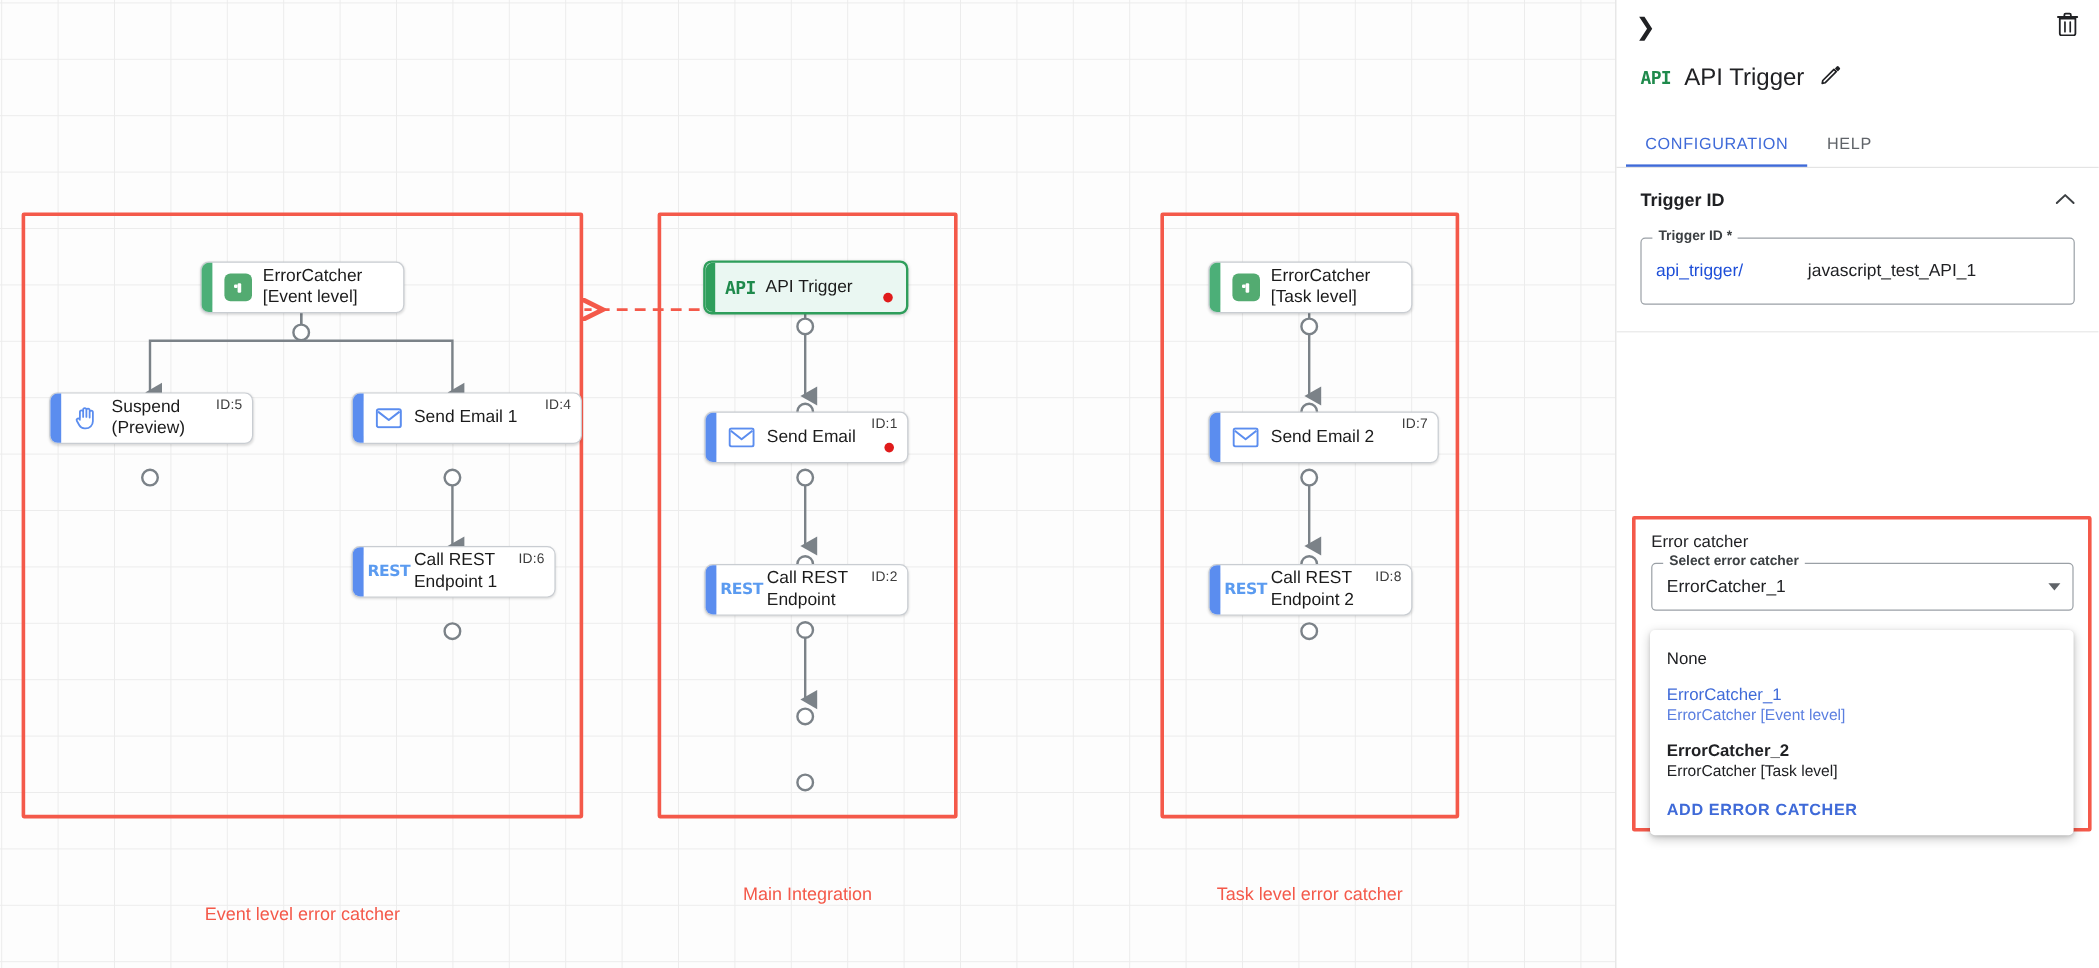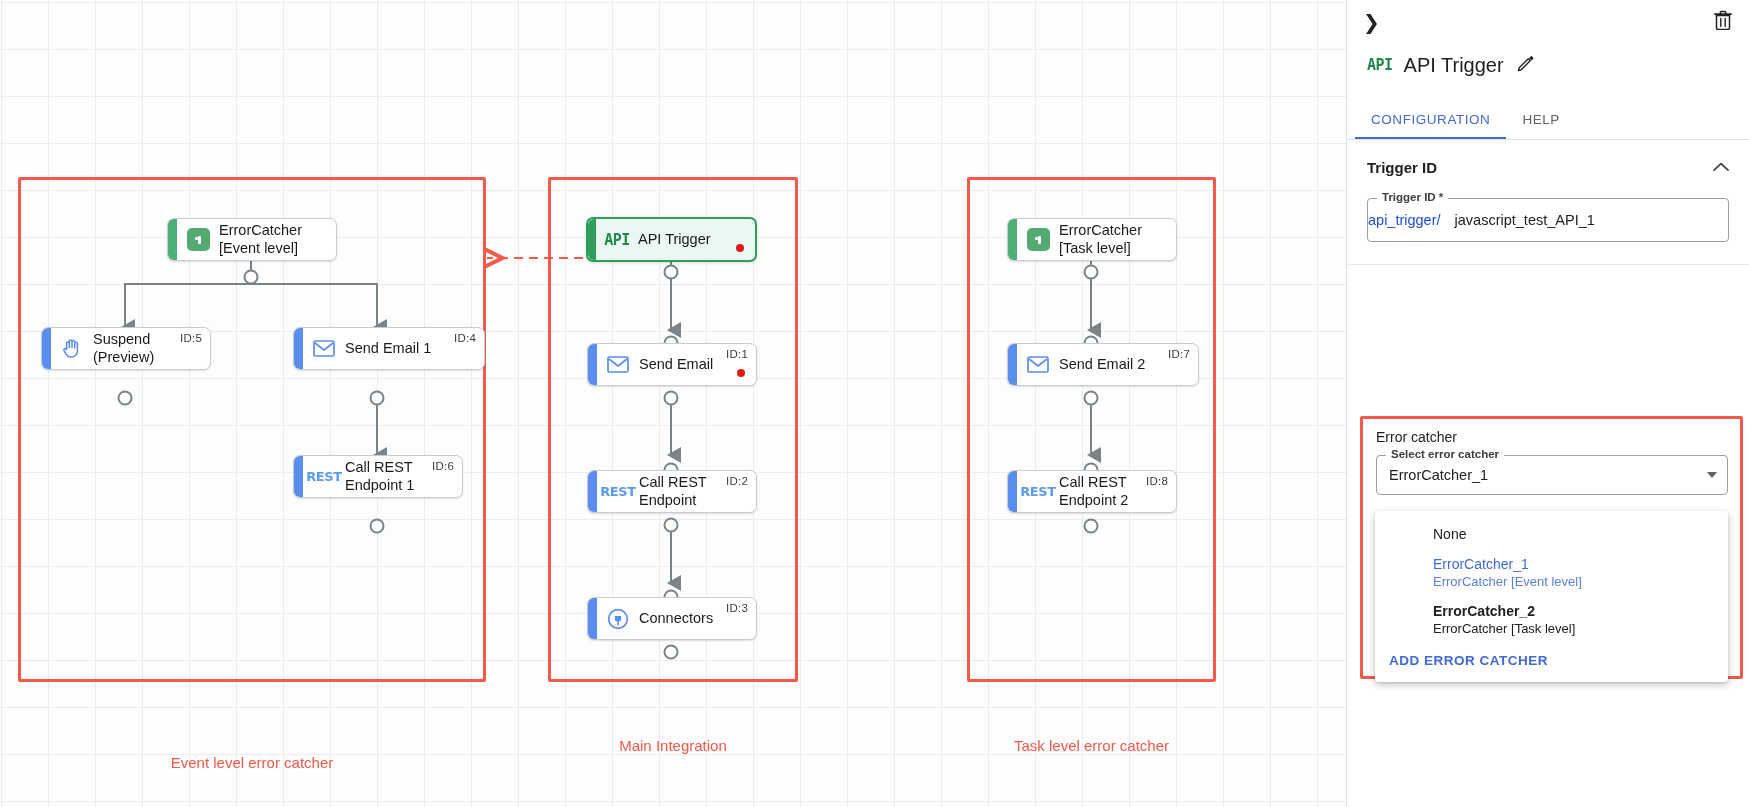--- a/index.html
+++ b/index.html
@@ -155,24 +155,25 @@
     display: flex; align-items: center; justify-content: space-between;
     height: 54px; cursor: pointer;
   }
   .section-head h3 { font-size: 15px; color: #202124; font-weight: 600; }
   .chev-up { color: #4a4a4a; }
 
   .divider { height:1px; background:#e8e8e8; margin: 0 0 0 0; }
 
   
   .field {
-    position: relative; height: 44px; margin: 4px 0 22px;
+    position: relative; height: 56px; margin: 4px 0 22px;
     border: 1px solid #9aa0a6; border-radius: 4px;
-    display: flex; align-items: center; padding: 0 0;
+    display: flex; align-items: center; padding: 0 12px;
     background: #fff;
+    gap: 40px;
   }
   .field-legend {
     position: absolute; top: -8px; left: 9px; padding: 0 5px;
     background: #fff; font-size: 11.5px; color: #3c4043; font-weight: 600;
   }
   .field .prefix { color: #1d4ed8; font-size: 14.5px; margin-right: 14px; }
   .field .value { color: #202124; font-size: 14.5px; }
 
   
   .err-highlight {
@@ -195,21 +196,21 @@
     border-right: 5px solid transparent; border-top: 6px solid #5f6368;
   }
 
   .dropdown {
     position: absolute; left: 12px; right: 12px; top: 92px;
     background: #fff; border-radius: 4px;
     box-shadow: 0 3px 9px rgba(0,0,0,.22), 0 1px 3px rgba(0,0,0,.12);
     padding: 8px 0 10px;
     z-index: 40;
   }
-  .dd-item { padding: 7px 14px; cursor: pointer; margin-left: 44px; }
+  .dd-item { padding: 7px 14px; cursor: pointer; }
   .dd-line1 { font-size: 14px; color: #202124; }
   .dd-line2 { font-size: 13px; color: #202124; margin-top: 2px; }
   .dd-item.selected .dd-line1 { color: #3f6ad8; }
   .dd-item.selected .dd-line2 { color: #5b7fe0; }
   .dd-item.bold .dd-line1 { font-weight: 700; }
   .dd-action {
     padding: 10px 14px 4px; font-size: 13.5px; font-weight: 700;
     color: #3f6ad8; letter-spacing: .5px; cursor: pointer;
   }
 </style>
@@ -347,32 +348,20 @@
     <div class="node blue" style="left:587px; top:470px; width:170px; height:43px;">
       <div class="accent"></div>
       <div class="ic">
           <span class="icon-rest">REST</span>
         </div>
       <div class="lbl">Call REST
 Endpoint</div>
       <span class="idtag">ID:2</span>
     </div>
 
-    <div class="node blue" style="left:587px; top:597px; width:170px; height:43px;">
-      <div class="accent"></div>
-      <div class="ic">
-        <svg width="22" height="22" viewBox="0 0 22 22">
-          <circle cx="11" cy="11" r="9.3" fill="none" stroke="#5b8def" stroke-width="1.7"></circle>
-          <path d="M7.8,8 v2.6 a3.2,3.2 0 0 0 6.4,0 V8" fill="#5b8def"></path>
-          <rect x="10.2" y="13.6" width="1.7" height="3.6" fill="#5b8def"></rect>
-        </svg>
-      </div>
-      <div class="lbl">Connectors</div>
-      <span class="idtag">ID:3</span>
-    </div>
 
     <div class="node green" style="left:1007px; top:218px; width:170px; height:43px;">
       <div class="accent"></div>
       <div class="ic">
         <span class="icon-errcatch">
             <i class="d1"></i>
             <i class="d2"></i>
           </span>
       </div>
       <div class="lbl">ErrorCatcher
@@ -446,21 +435,21 @@
         <div class="field">
           <span class="field-legend">Trigger ID *</span>
           <span class="prefix">api_trigger/</span>
           <span class="value">javascript_test_API_1</span>
         </div>
       </div>
 
       <div class="divider"></div>
 
 
-      <div class="err-highlight" style="top:276px; height:263px;padding-left:13px;">
+      <div class="err-highlight" style="top:290px; height:263px;padding-left:13px;">
         <div class="err-label">Error catcher</div>
 
         <div class="select-field">
           <span class="field-legend">Select error catcher</span>
           <span class="sel-value">ErrorCatcher_1</span>
           <span class="caret"></span>
         </div>
 
         <div class="dropdown">
           <div class="dd-item">

